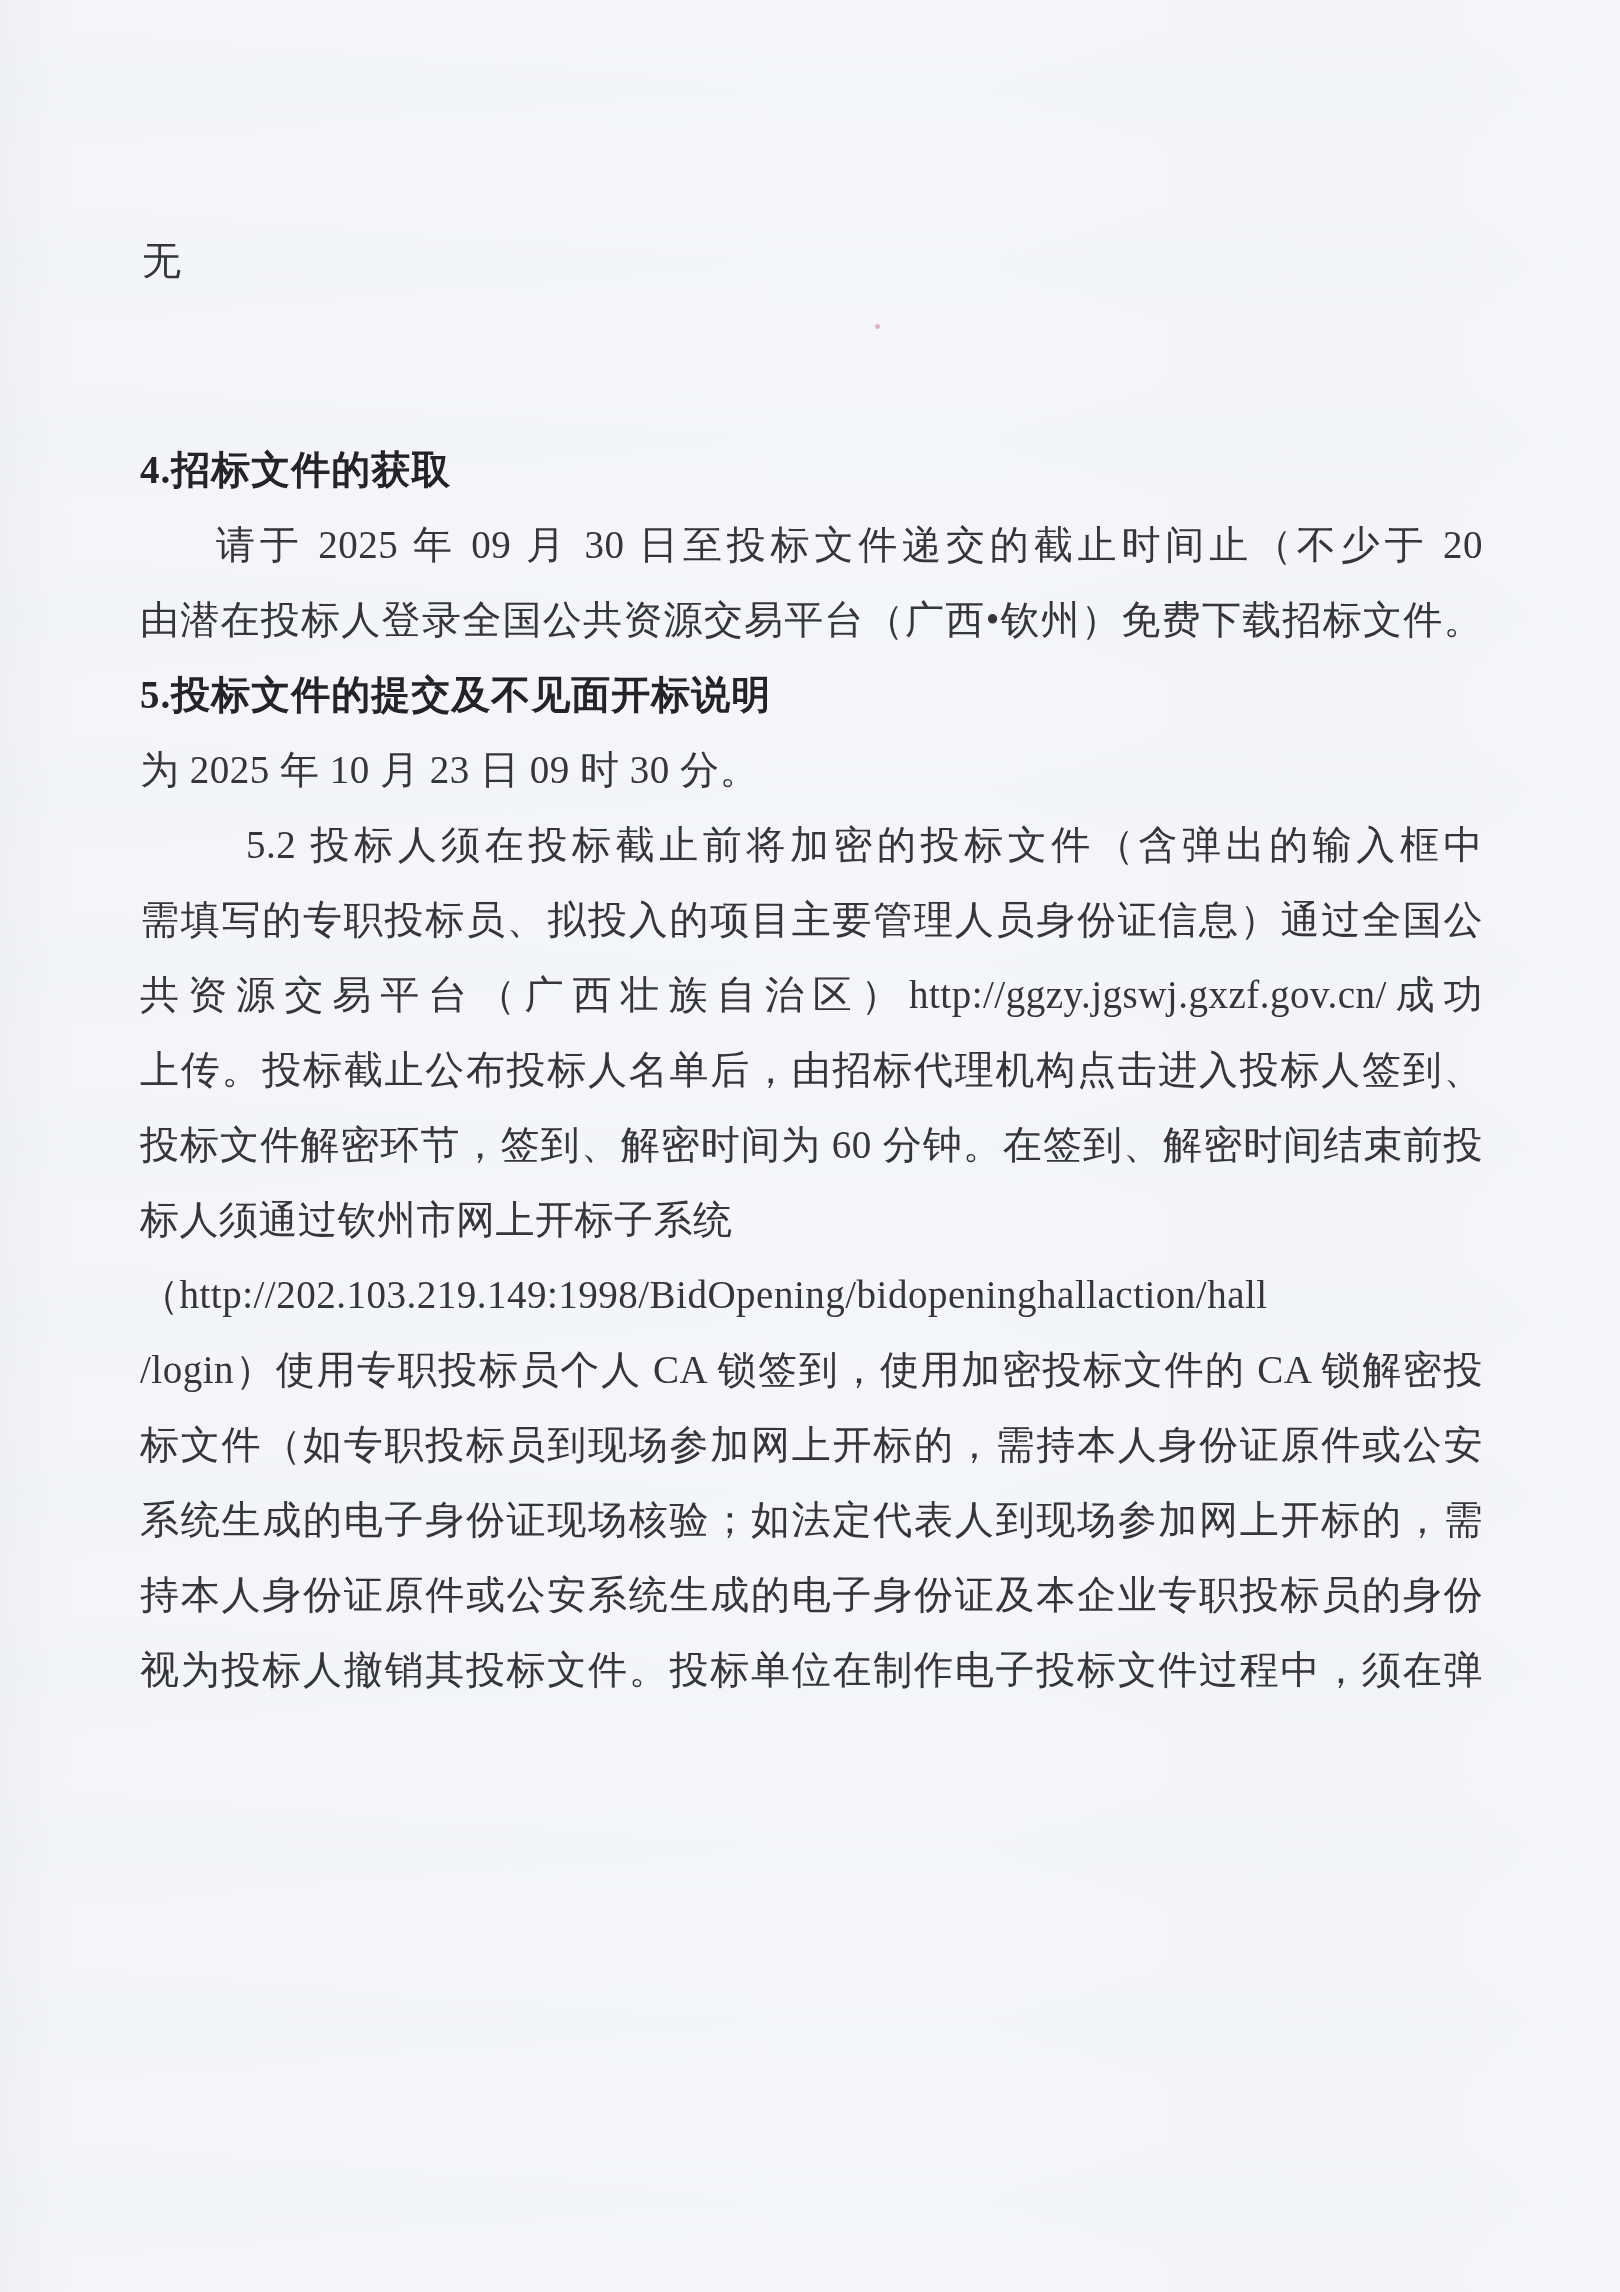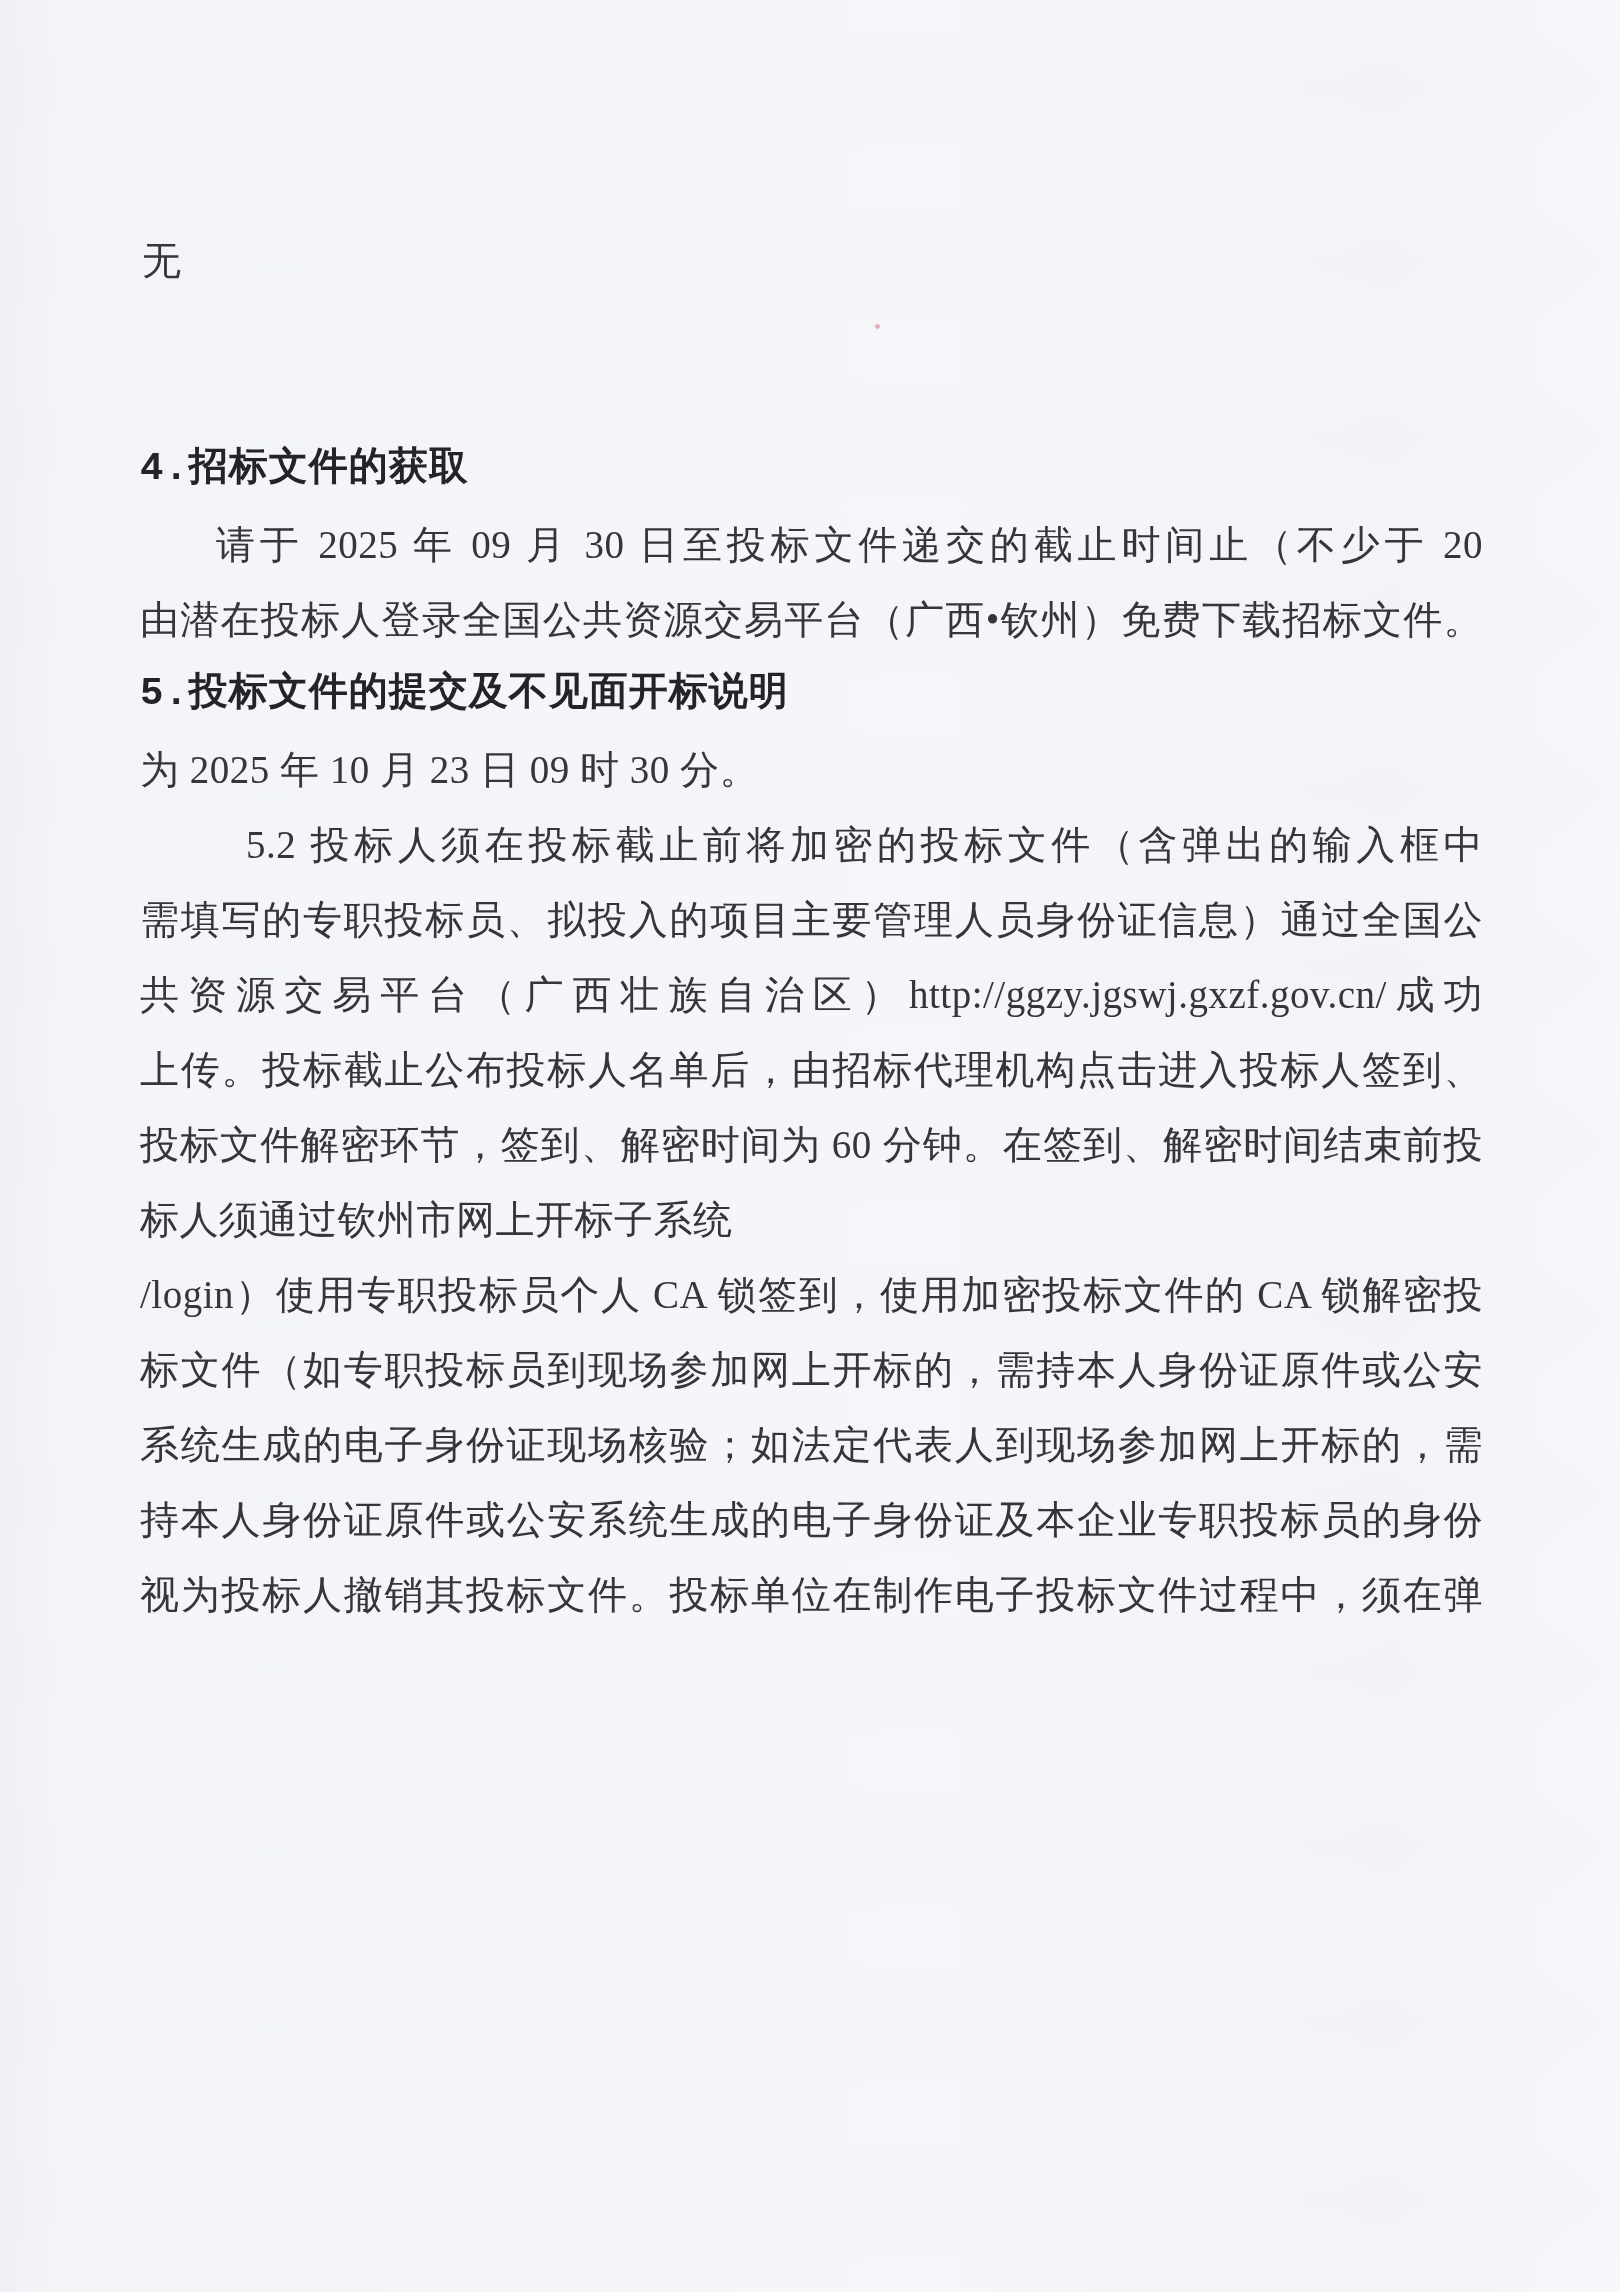--- a/index.html
+++ b/index.html
@@ -71,21 +71,20 @@
     text-align-last:justify;
     overflow:hidden;
     letter-spacing:0.5px;
   }
   .line.heading{
     font-weight:bold;
     color:var(--ink-heavy);
     text-align:right;
     text-align-last:left;
     letter-spacing:1px;
-    font-family:Liberation Mono, monospace;
   }
   .line.left{
     text-align:center;
     text-align-last:left;
   }
   .line.ind2{ padding-left:76px; }
   .line.ind3{ padding-left:106px; }
 </style>
 </head>
 <body>
@@ -98,20 +97,21 @@
       <div class="line justify ind2">请于 2025 年 09 月 30 日至投标文件递交的截止时间止（不少于 20 日），</div>
       <div class="line justify">由潜在投标人登录全国公共资源交易平台（广西•钦州）免费下载招标文件。</div>
       <div class="line heading">5.投标文件的提交及不见面开标说明</div>
       <div class="line left">为 2025 年 10 月 23 日 09 时 30 分。</div>
       <div class="line justify ind3">5.2 投标人须在投标截止前将加密的投标文件（含弹出的输入框中</div>
       <div class="line justify">需填写的专职投标员、拟投入的项目主要管理人员身份证信息）通过全国公</div>
       <div class="line justify">共资源交易平台（广西壮族自治区）http://ggzy.jgswj.gxzf.gov.cn/成功</div>
       <div class="line justify">上传。投标截止公布投标人名单后，由招标代理机构点击进入投标人签到、</div>
       <div class="line justify">投标文件解密环节，签到、解密时间为 60 分钟。在签到、解密时间结束前投</div>
       <div class="line left">标人须通过钦州市网上开标子系统</div>
+      <div class="line left">（http://202.103.219.149:1998/BidOpening/bidopeninghallaction/hall</div>
       <div class="line justify">/login）使用专职投标员个人 CA 锁签到，使用加密投标文件的 CA 锁解密投</div>
       <div class="line justify">标文件（如专职投标员到现场参加网上开标的，需持本人身份证原件或公安</div>
       <div class="line justify">系统生成的电子身份证现场核验；如法定代表人到现场参加网上开标的，需</div>
       <div class="line justify">持本人身份证原件或公安系统生成的电子身份证及本企业专职投标员的身份</div>
       <div class="line justify">视为投标人撤销其投标文件。投标单位在制作电子投标文件过程中，须在弹</div>
     </div>
 </div>
 
 
 </body></html>

